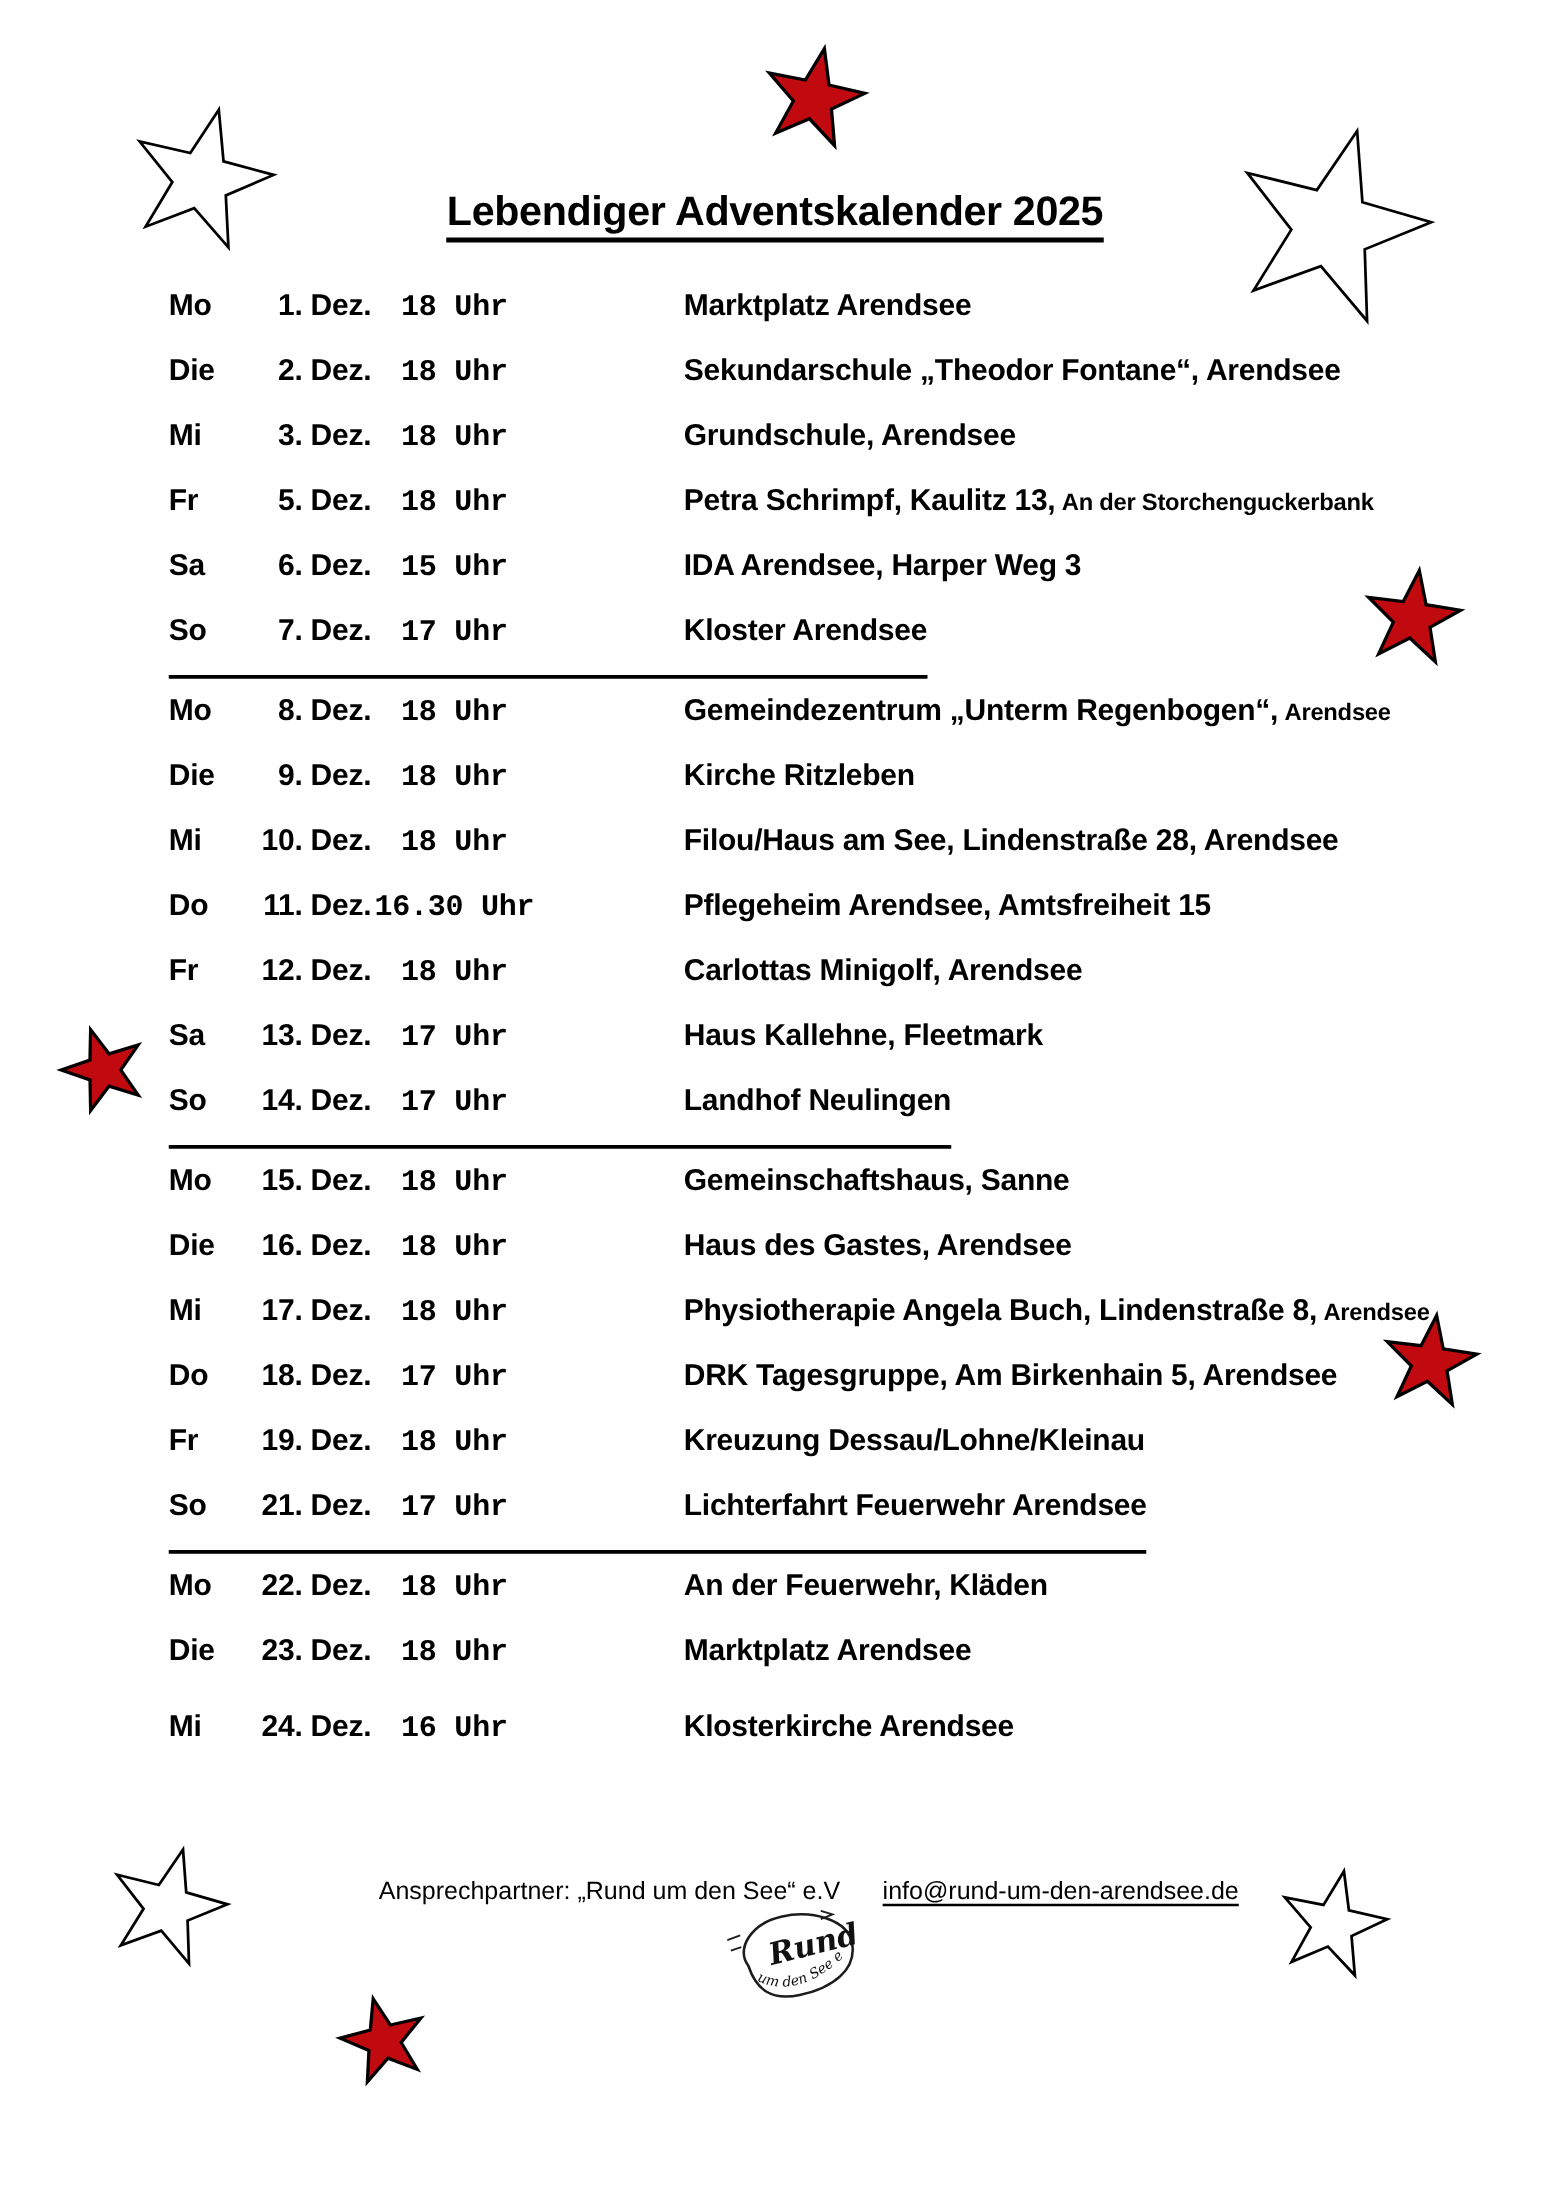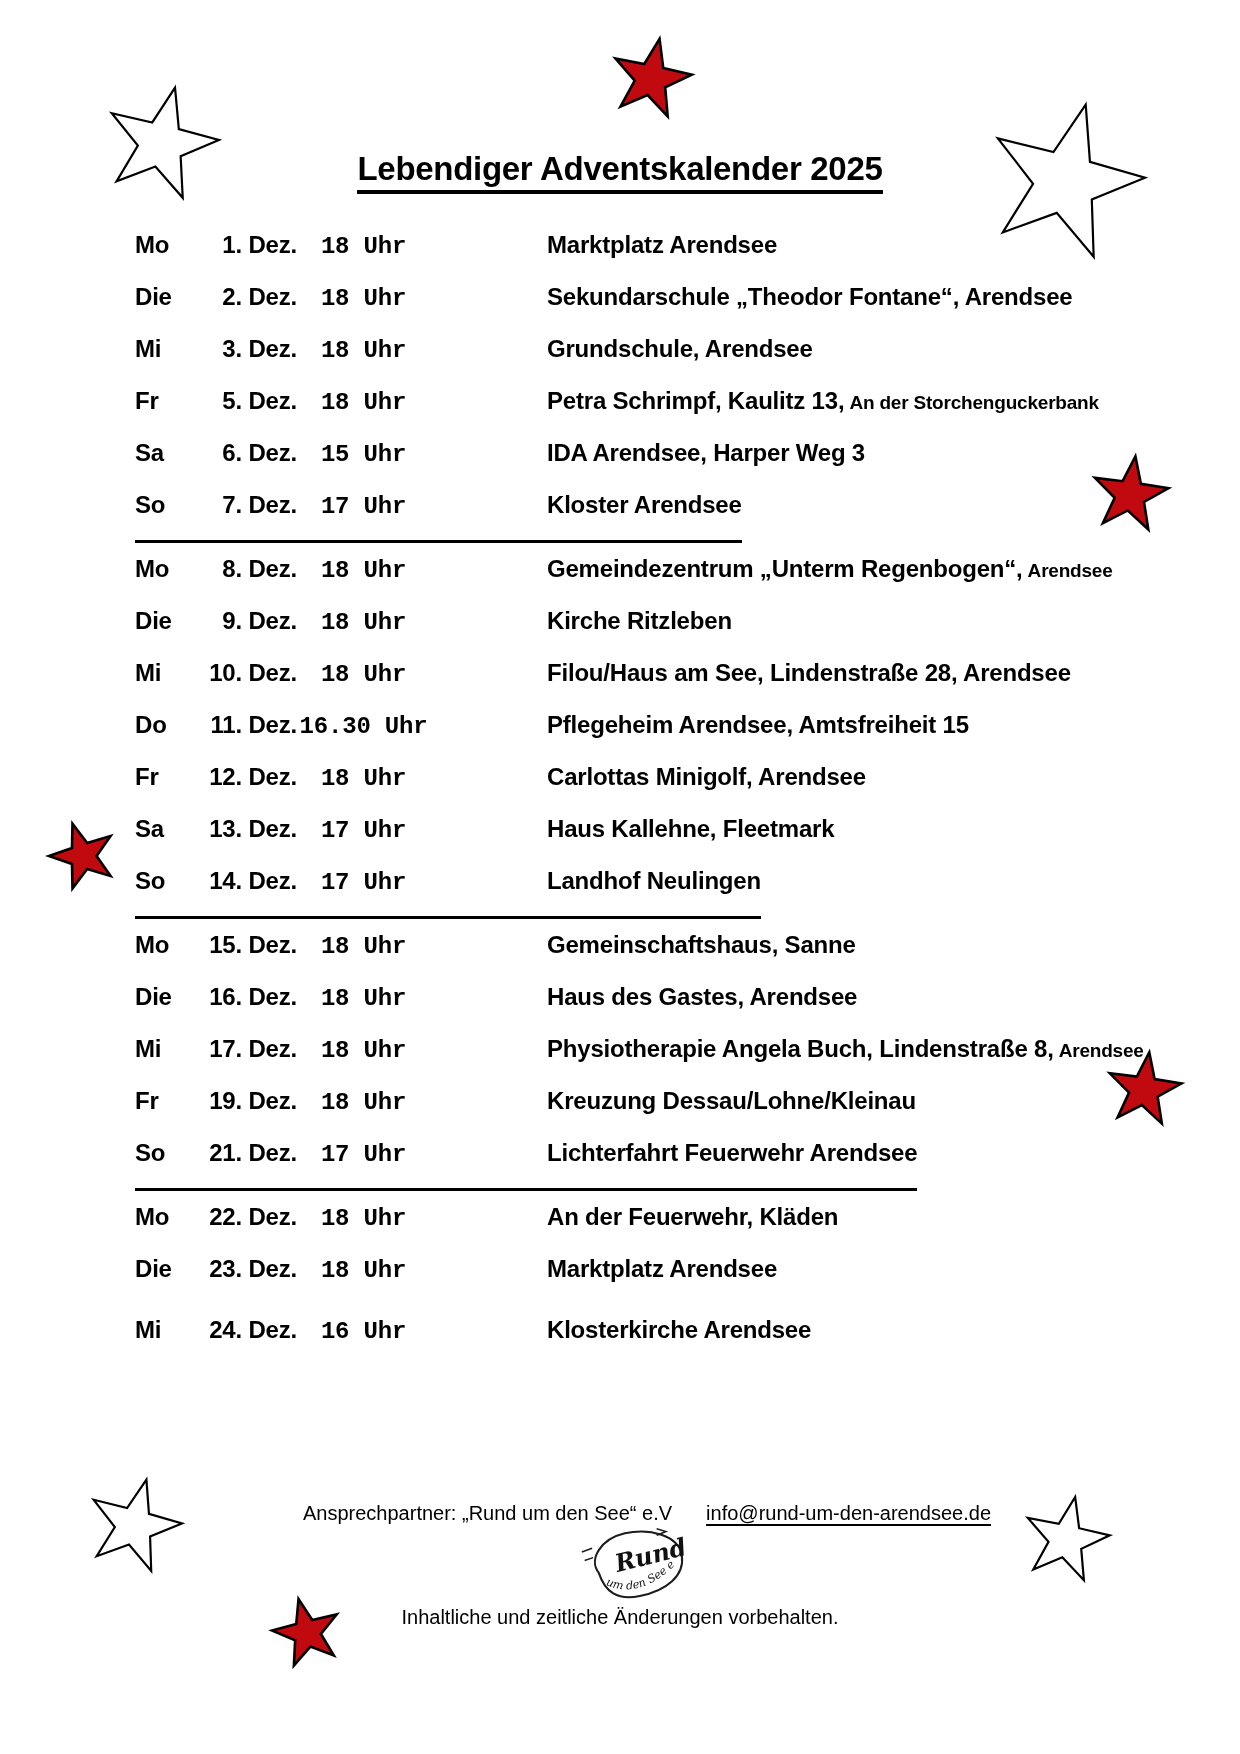--- a/index.html
+++ b/index.html
@@ -130,20 +130,23 @@
       <div class="row">
       <span class="cell-day">Mo</span><span class="cell-date">15. Dez.</span><span class="cell-time">18 Uhr</span><span class="cell-loc">Gemeinschaftshaus, Sanne</span>
     </div>
       <div class="row">
       <span class="cell-day">Die</span><span class="cell-date">16. Dez.</span><span class="cell-time">18 Uhr</span><span class="cell-loc">Haus des Gastes, Arendsee</span>
     </div>
       <div class="row">
       <span class="cell-day">Mi</span><span class="cell-date">17. Dez.</span><span class="cell-time">18 Uhr</span><span class="cell-loc">Physiotherapie Angela Buch, Lindenstraße 8,</span><span class="loc-small">&nbsp;Arendsee</span>
     </div>
       <div class="row">
+      <span class="cell-day">Do</span><span class="cell-date">18. Dez.</span><span class="cell-time">17 Uhr</span><span class="cell-loc">DRK Tagesgruppe, Am Birkenhain 5, Arendsee</span>
+    </div>
+      <div class="row">
       <span class="cell-day">Fr</span><span class="cell-date">19. Dez.</span><span class="cell-time">18 Uhr</span><span class="cell-loc">Kreuzung Dessau/Lohne/Kleinau</span>
     </div>
       <div class="row sunday">
       <span class="cell-day">So</span><span class="cell-date">21. Dez.</span><span class="cell-time">17 Uhr</span><span class="cell-loc">Lichterfahrt Feuerwehr Arendsee</span>
     </div>
       <div class="row">
       <span class="cell-day">Mo</span><span class="cell-date">22. Dez.</span><span class="cell-time">18 Uhr</span><span class="cell-loc">An der Feuerwehr, Kläden</span>
     </div>
       <div class="row">
       <span class="cell-day">Die</span><span class="cell-date">23. Dez.</span><span class="cell-time">18 Uhr</span><span class="cell-loc">Marktplatz Arendsee</span>
@@ -161,15 +164,14 @@
     <path d="M24,52 C13,38 26,16 52,10 C78,4 110,12 113,34 C116,55 97,71 68,77 C44,82 31,73 24,52 Z" fill="none" stroke="#1c1c1c" stroke-width="2.2"></path>
     <path d="M86,5 l10,3 l-10,4" fill="none" stroke="#1c1c1c" stroke-width="1.6"></path>
     <path d="M6,30 l11,-4 M9,39 l9,-3" fill="none" stroke="#1c1c1c" stroke-width="1.6"></path>
     <text x="42" y="46" transform="rotate(-14 65 40)" font-size="26" font-weight="bold" font-style="italic" font-family="'DejaVu Serif', serif" fill="#111">Rund</text>
     <path id="logo-arc" d="M26,62 Q 64,84 106,44" fill="none"></path>
     <text font-size="12" font-style="italic" font-family="'DejaVu Serif', serif" fill="#111">
       <textPath href="#logo-arc" startOffset="6">um den See e.V.</textPath>
     </text>
   </svg>
 
-  <div id="note">Inhaltliche und zeitliche Änderungen vorbehalten.</div>
 
 </div>
 
 </body></html>

